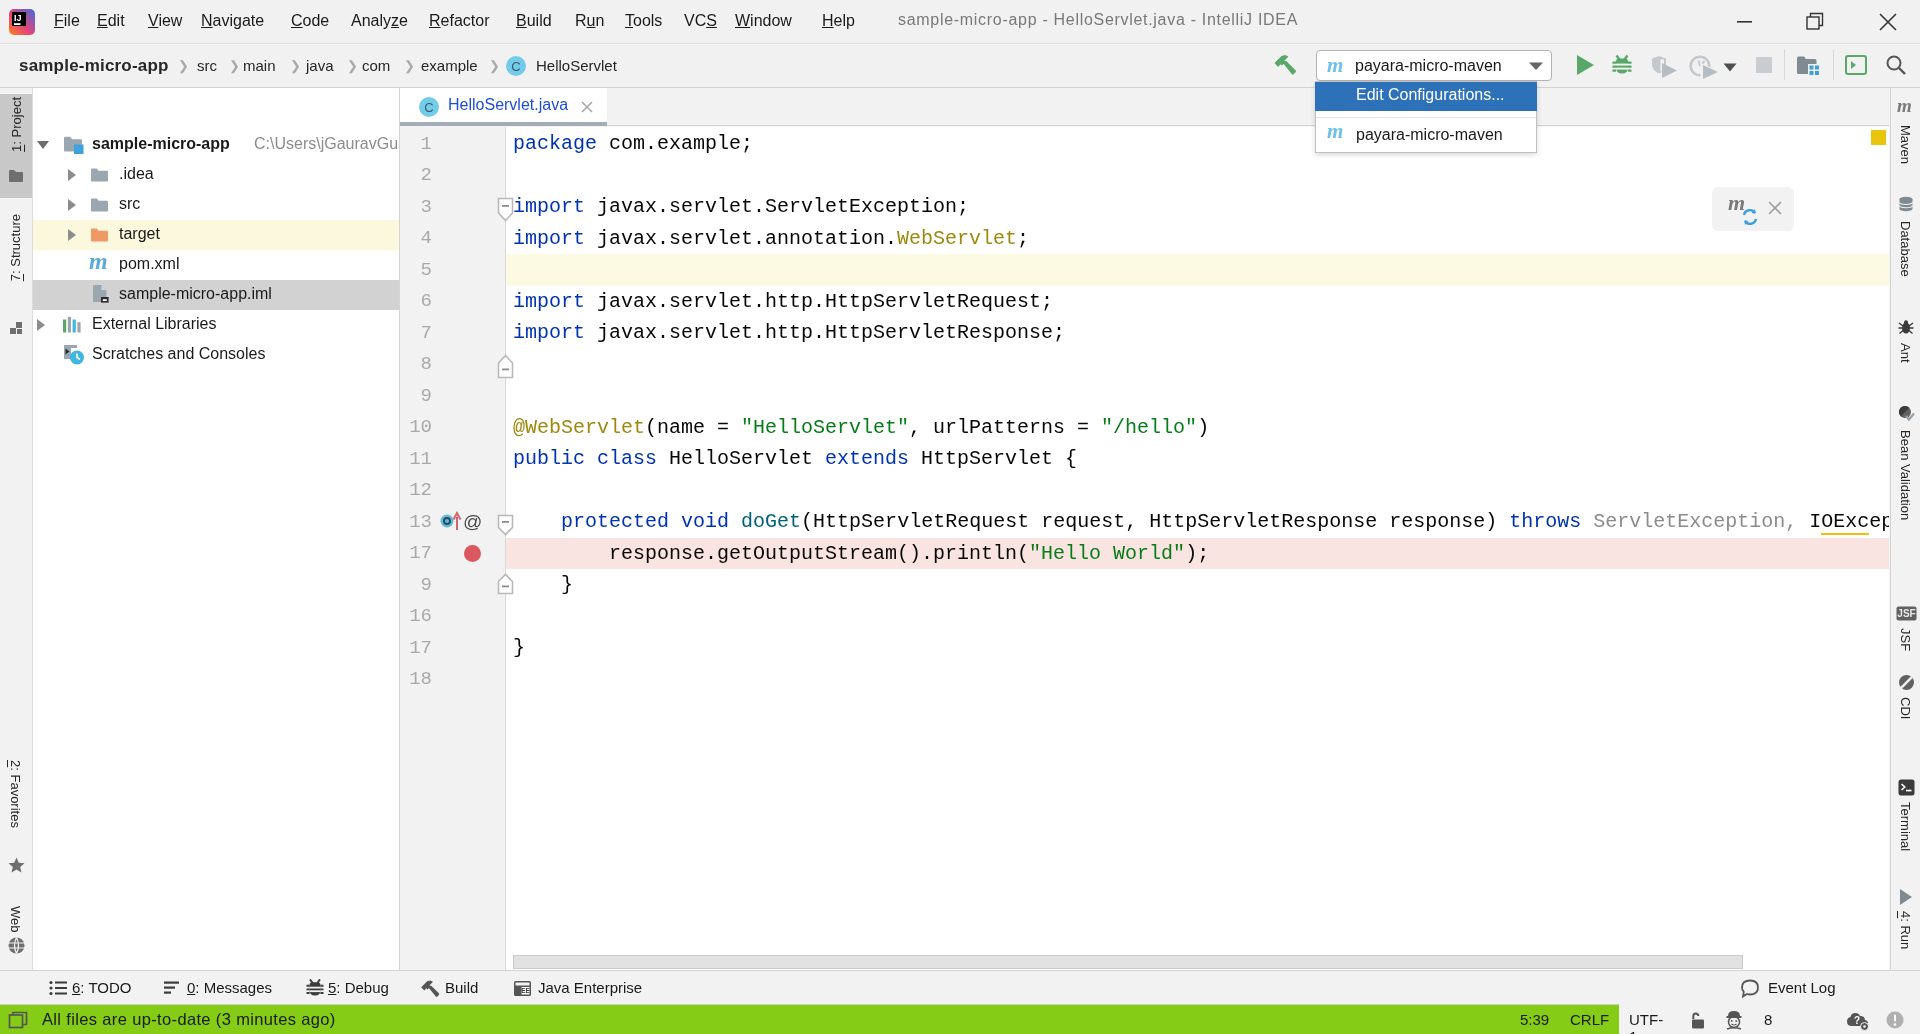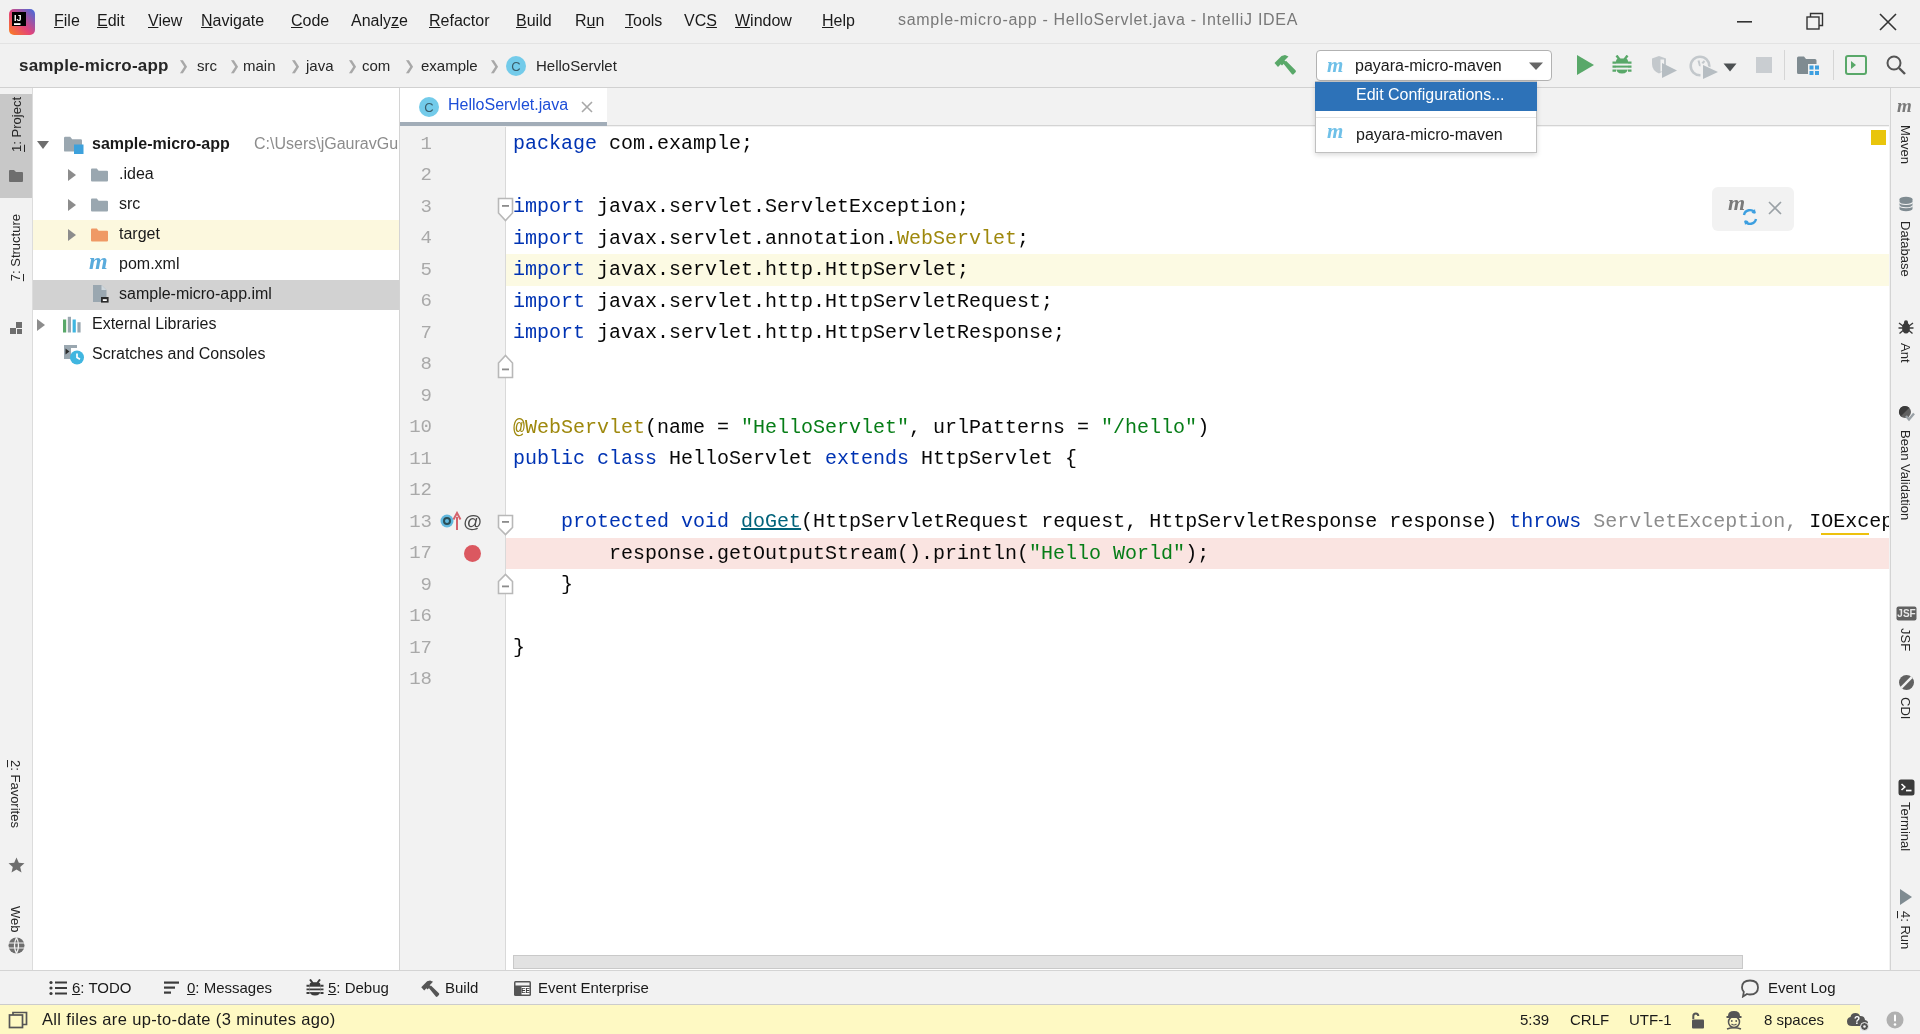--- a/index.html
+++ b/index.html
@@ -25,29 +25,29 @@
   #tabbar { left:400px; top:88px; width:1489px; height:38px; background:#f2f2f2; border-bottom:1px solid #d4d4d4; }
   #tab { position:absolute; left:0; top:0; width:207px; height:38px; background:#ffffff; }
   #tabunderline { position:absolute; left:0; top:34px; width:207px; height:4px; background:#a2adb8; }
   #gutter { left:400px; top:127px; width:106px; height:843px; background:#f2f2f2; border-right:1px solid #d9d9d9; }
   #editor { left:506px; top:127px; width:1383px; height:843px; background:#ffffff; overflow:hidden; }
   .lnum { position:absolute; left:0; width:32px; text-align:right; font-family:"Liberation Mono", monospace; font-size:19px; color:#a9a9a9; }
   .cline { position:absolute; left:7px; font-family:"Liberation Mono", monospace; font-size:20px; color:#080808; white-space:pre; line-height:31.5px; }
   .k { color:#0033b3; }
   .s { color:#067d17; }
   .an { color:#9e880d; }
-  .md { color:#00627a;text-decoration:underline; }
+  .md { color:#00627a; }
   .gr { color:#8c8c8c; }
   
   #rstripe { left:1890px; top:88px; width:30px; height:882px; background:#f2f2f2; border-left:1px solid #d4d4d4; }
   .rlabel { position:absolute; left:7px; writing-mode:vertical-rl; font-size:13px; color:#262626; }
   
   #toolbar-bottom { left:0; top:970px; width:1920px; height:34px; background:#f2f2f2; border-top:1px solid #d4d4d4; }
   .btool { position:absolute; top:8px; font-size:15px; color:#1a1a1a; }
-  #statusbar { left:0; top:1004px; width:1860px; height:30px; background:#fef9c3; border-top:1px solid #cccccc; }
+  #statusbar { left:0; top:1004px; width:1619px; height:30px; background:#84cc16; border-top:1px solid #cccccc; }
   .sitem { position:absolute; top:6px; font-size:15px; color:#1a1a1a; }
 </style>
 </head>
 <body>
 <div class="abs" id="titlebar">
   <svg class="abs" style="left:9px;top:9px" width="26" height="26" viewBox="0 0 26 26">
     <defs>
         <linearGradient id="ijg" x1="0" y1="1" x2="1" y2="0">
       <stop offset="0" stop-color="#fc801d"></stop>
           <stop offset="0.45" stop-color="#e3447a"></stop>
@@ -269,21 +269,20 @@
   </svg>
   <div class="abs" style="left:63px;top:384px;font-size:19px;color:#4a4a4a">@</div>
   <div class="abs" style="left:64px;top:418px;width:17px;height:17px;border-radius:50%;background:#db5860"></div>
 </div>
 <div class="abs" id="editor">
   <div class="abs" style="left:0;top:127px;width:1383px;height:31.5px;background:#fcfae3"></div>
   <div class="abs" style="left:0;top:410.5px;width:1383px;height:31.5px;background:#fae4e1"></div>
   <div class="cline" style="top:1.0px"><span class="k">package</span> com.example;</div>
   <div class="cline" style="top:64.0px"><span class="k">import</span> javax.servlet.ServletException;</div>
   <div class="cline" style="top:95.5px"><span class="k">import</span> javax.servlet.annotation.<span class="an">WebServlet</span>;</div>
-  <div class="cline" style="top:127.0px"><span class="k">import</span> javax.servlet.http.HttpServlet;</div>
   <div class="cline" style="top:158.5px"><span class="k">import</span> javax.servlet.http.HttpServletRequest;</div>
   <div class="cline" style="top:190.0px"><span class="k">import</span> javax.servlet.http.HttpServletResponse;</div>
   <div class="cline" style="top:284.5px"><span class="an">@WebServlet</span>(name = <span class="s">"HelloServlet"</span>, urlPatterns = <span class="s">"/hello"</span>)</div>
   <div class="cline" style="top:316.0px"><span class="k">public</span> <span class="k">class</span> HelloServlet <span class="k">extends</span> HttpServlet {</div>
   <div class="cline" style="top:379.0px">    <span class="k">protected</span> <span class="k">void</span> <span class="md">doGet</span>(HttpServletRequest request, HttpServletResponse response) <span class="k">throws</span> <span class="gr">ServletException,</span> I<span style="border-bottom:2.5px solid #edc10d">OExc</span>ep</div>
   <div class="cline" style="top:410.5px">        response.getOutputStream().println(<span class="s">"Hello World"</span>);</div>
   <div class="cline" style="top:442.0px">    }</div>
   <div class="cline" style="top:505.0px">}</div>
   <div class="abs" style="left:1206px;top:60px;width:82px;height:44px;background:#f2f2f2;border-radius:6px"></div>
   <div class="abs" style="left:1222px;top:63px;font-size:22px;font-weight:bold;font-style:italic;color:#7a7a7a;font-family:'Liberation Serif',serif">m</div>
@@ -384,21 +383,21 @@
     <path d="M 1.5 11 L 8.5 4 L 12 3 L 15.5 4.5 L 11.5 8.5 L 12.8 9.8 L 9 13.6 L 7.7 12.3 L 5 15 Z" fill="#555555"></path>
     <path d="M 10.3 11.5 L 13 8.8 L 22.5 18.3 Q 23.5 19.3 22.5 20.3 L 20.8 22 Q 19.8 23 18.8 22 Z" fill="#555555"></path>
   </svg>
   <div class="btool" style="left:445px">Build</div>
   <svg class="abs" style="left:513px;top:9px" width="19" height="17" viewBox="0 0 19 17">
     <rect x="1" y="1" width="17" height="15" rx="1.5" fill="#555555"></rect>
     <rect x="2.5" y="2.5" width="14" height="3" fill="#f2f2f2"></rect>
     <rect x="8.5" y="7" width="8" height="7.5" fill="#ffffff"></rect>
     <text x="12.5" y="13.2" font-size="6.5" font-weight="bold" fill="#3b3b3b" text-anchor="middle" font-family="Liberation Sans">EE</text>
   </svg>
-  <div class="btool" style="left:538px">Event Enterprise</div>
+  <div class="btool" style="left:538px">Java Enterprise</div>
   <svg class="abs" style="left:1740px;top:8px" width="20" height="19" viewBox="0 0 20 19">
     <path d="M 10 1.5 Q 18 1.5 18 8.5 Q 18 15.5 10 15.5 Q 8.5 15.5 7 15 L 3 17.5 L 3.8 12.8 Q 2 11 2 8.5 Q 2 1.5 10 1.5 Z" fill="none" stroke="#555555" stroke-width="1.8"></path>
   </svg>
   <div class="btool" style="left:1768px">Event Log</div>
 </div>
 <div class="abs" id="statusbar">
   <svg class="abs" style="left:8px;top:6px" width="20" height="18" viewBox="0 0 20 18">
     <rect x="1.5" y="4" width="13" height="12.5" fill="none" stroke="#555555" stroke-width="1.7"></rect>
     <path d="M 5 4 L 5 1.5 L 18.5 1.5 L 18.5 13.5 L 14.5 13.5" fill="none" stroke="#555555" stroke-width="1.7"></path>
   </svg>

